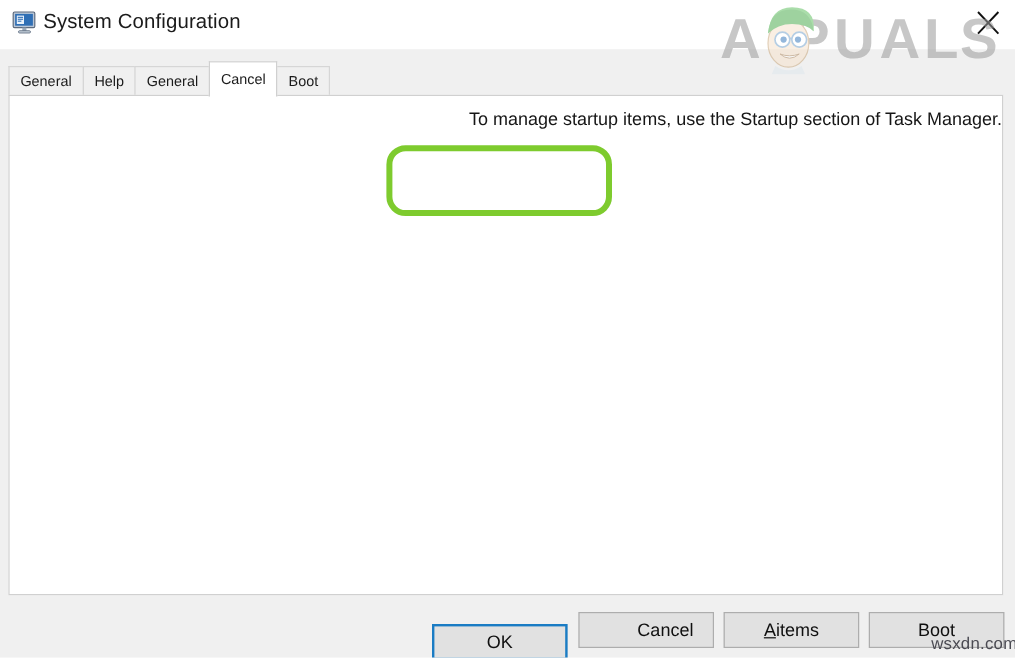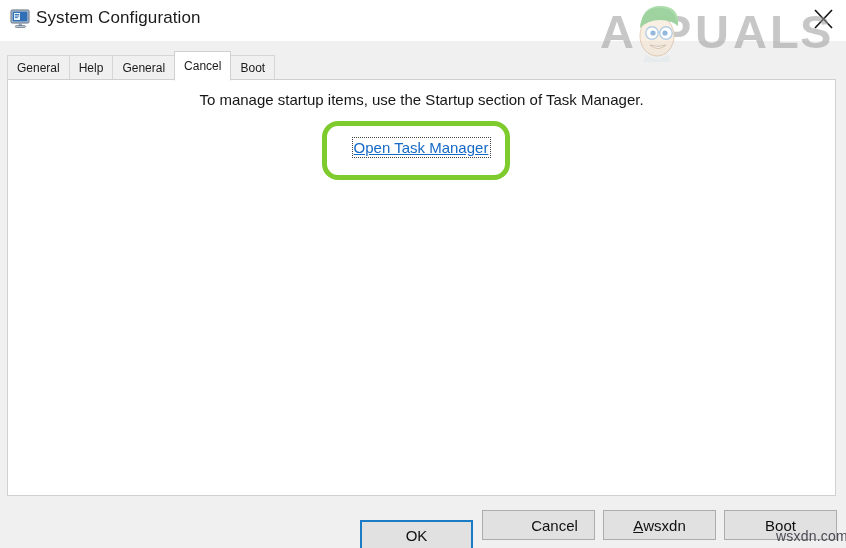--- a/index.html
+++ b/index.html
@@ -93,21 +93,21 @@
     width: 829px; height: 417px;
     background: #ffffff;
     border: 1px solid #d0d0d0;
     box-sizing: border-box;
     z-index: 1;
   }
   #startup-message {
     position: absolute;
     left: 0; right: 0;
     top: 11px;
-    text-align: center;
+    text-align: right;
     font-size: 15px;
     color: #161616;
     white-space: nowrap;
   }
   #open-task-manager-wrap {
     position: absolute;
     left: 0; right: 0;
     top: 58px;
     text-align: center;
   }
@@ -239,31 +239,28 @@
     <span>Cancel</span>
   </div>
   <div class="tab">
     <span>Boot</span>
   </div>
 </div>
 
 <div id="tab-panel">
   <div id="startup-message">To manage startup items, use the Startup section of Task Manager.</div>
 
-  <div id="open-task-manager-wrap">
-    <a id="open-task-manager-link">Open Task Manager</a>
-  </div>
 </div>
 
 <div id="highlight-annotation"></div>
 
 <button id="btn-ok" class="dialog-button default">OK</button>
 
 <button id="btn-cancel" class="dialog-button">Cancel</button>
 
 <button id="btn-apply" class="dialog-button">
     <span class="accel">A</span>
-    <span>wsxdn</span>
+    <span>items</span>
   </button>
 
 <button id="btn-help" class="dialog-button">Boot</button>
 
 <div id="wsxdn-watermark">wsxdn.com</div>
 
 </body></html>

